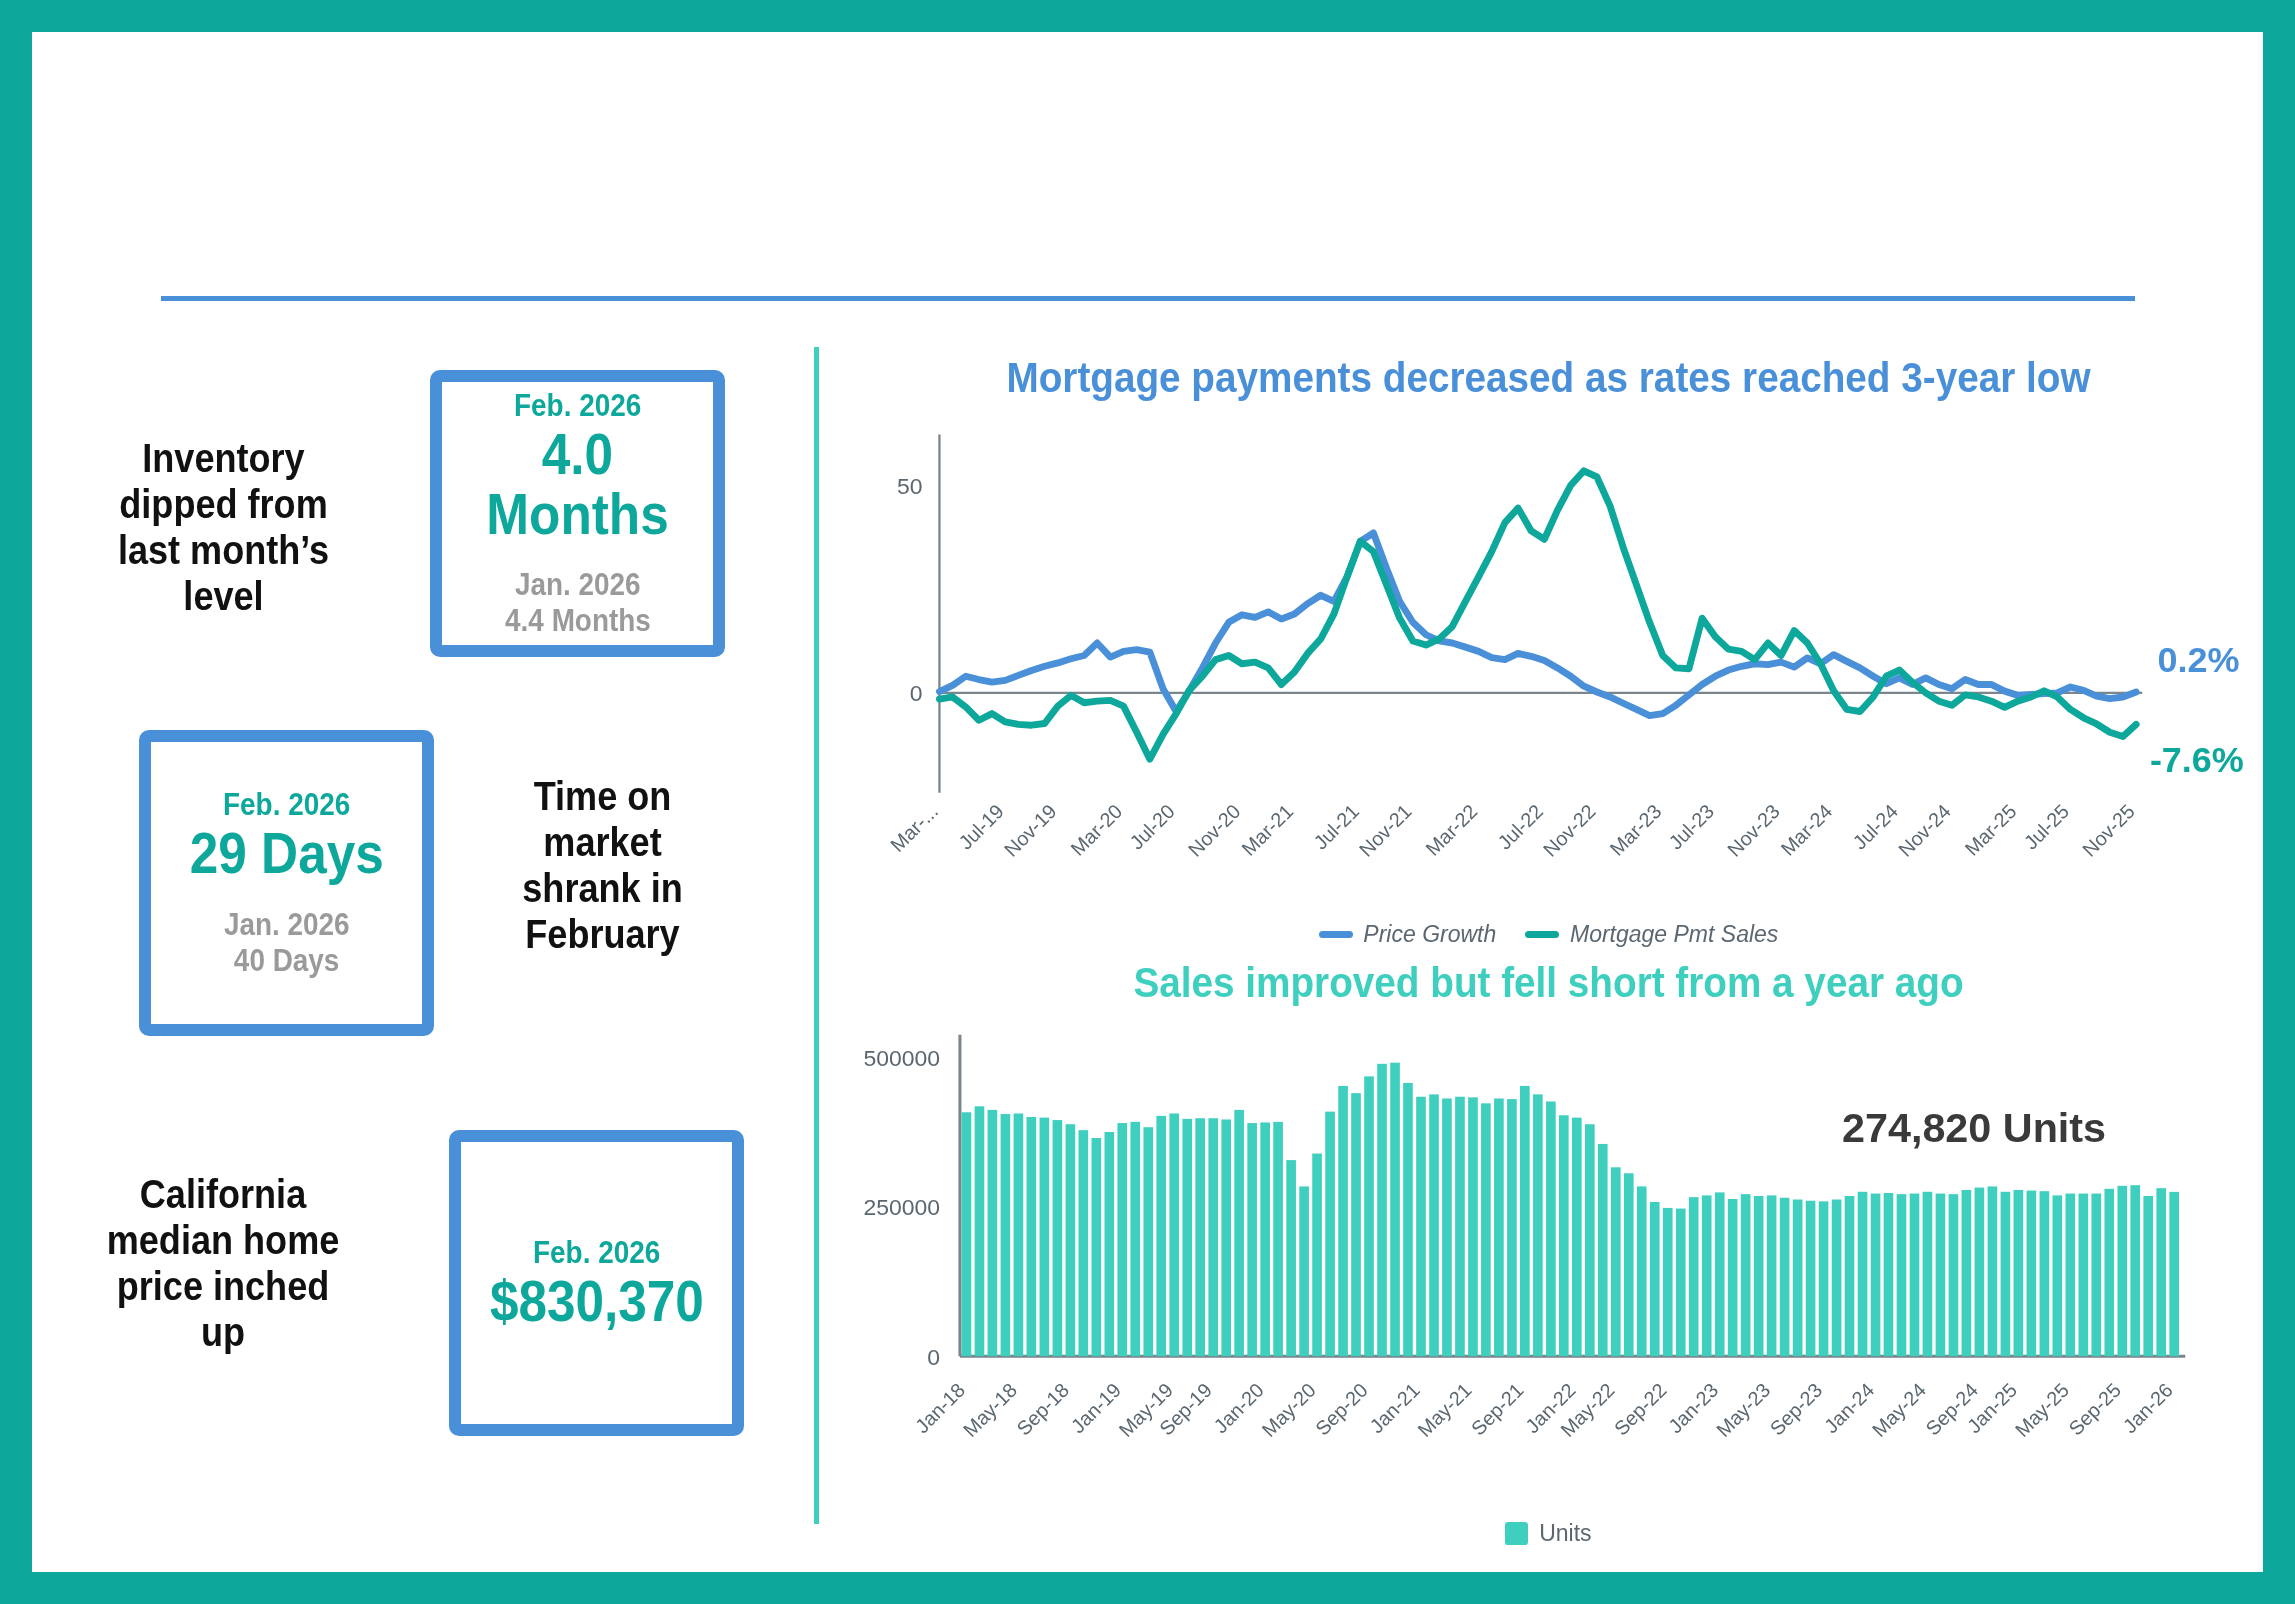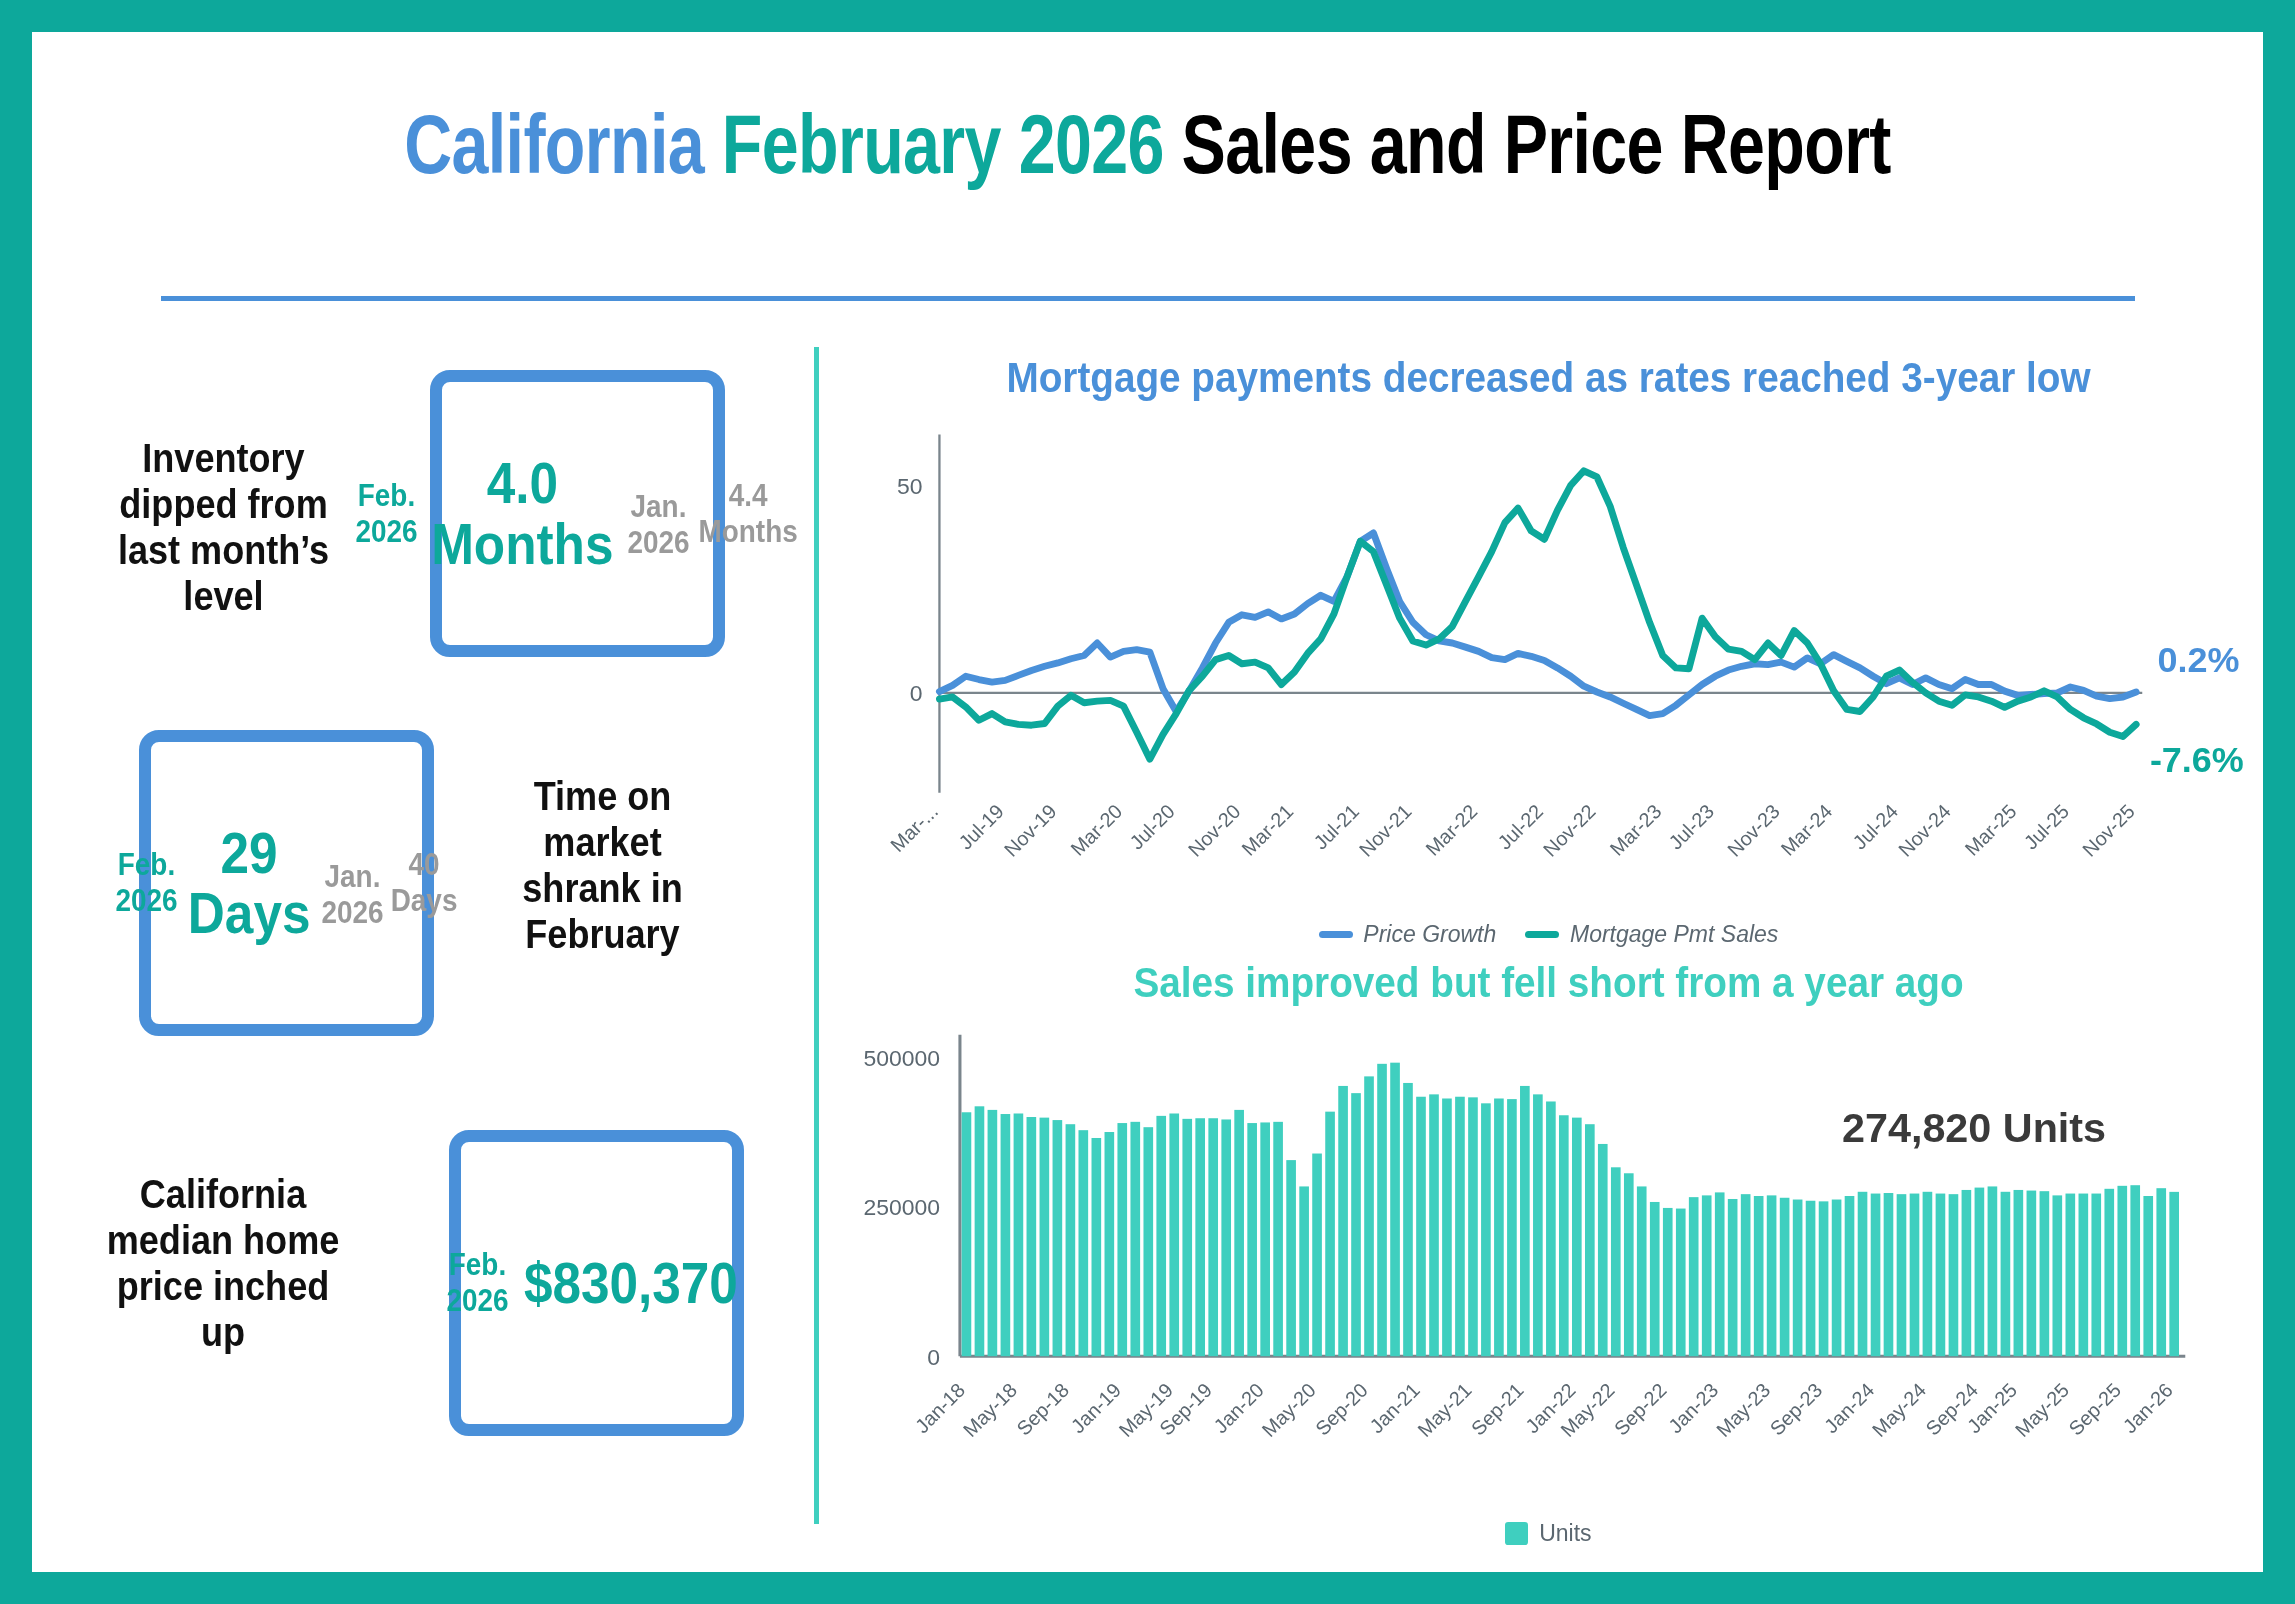--- a/index.html
+++ b/index.html
@@ -51,23 +51,23 @@
     font-weight: bold;
     color: #111;
     text-align: center;
     font-size: 41px;
     line-height: 1.12;
     transform: scaleX(0.88);
   }
   .statbox {
     position: absolute;
     border: 12.2px solid #4A90D9;
-    border-radius: 20px;
+    border-radius: 10px;
     background: #fff;
-    display: flex; flex-direction: row;
+    display: flex; flex-direction: column;
     align-items: center; justify-content: center;
     text-align: center;
   }
   .sb-month {
     font-family: "Liberation Sans Narrow", "Liberation Sans", sans-serif;
     font-weight: bold; color: #0DA89B; font-size: 31px;
     transform: scaleX(0.9);
   }
   .sb-value {
     font-family: "Liberation Sans Narrow", "Liberation Sans", sans-serif;
@@ -139,25 +139,20 @@
     font-weight: bold; font-size: 54px; fill: #3A3A3A;
     transform-box: fill-box;
   }
 </style>
 </head>
 <body>
 
 <div id="page">
   <div id="card">
 
-    <div id="header">
-      <div class="title-line">
-        <span class="t-blue">California </span><span class="t-teal">February 2026 </span><span class="t-black">Sales and Price Report</span>
-      </div>
-    </div>
     <div id="title-rule"></div>
 
     <div id="left-col">
 
       <div class="blurb" style="left:46px; top:98px; width:291px; white-space:pre-line;">Inventory
 dipped from
 last month’s
 level</div>
       <div class="statbox" style="left:398px; top:32px; width:295px; height:287px;">
         <div class="sb-month">Feb. 2026</div>

